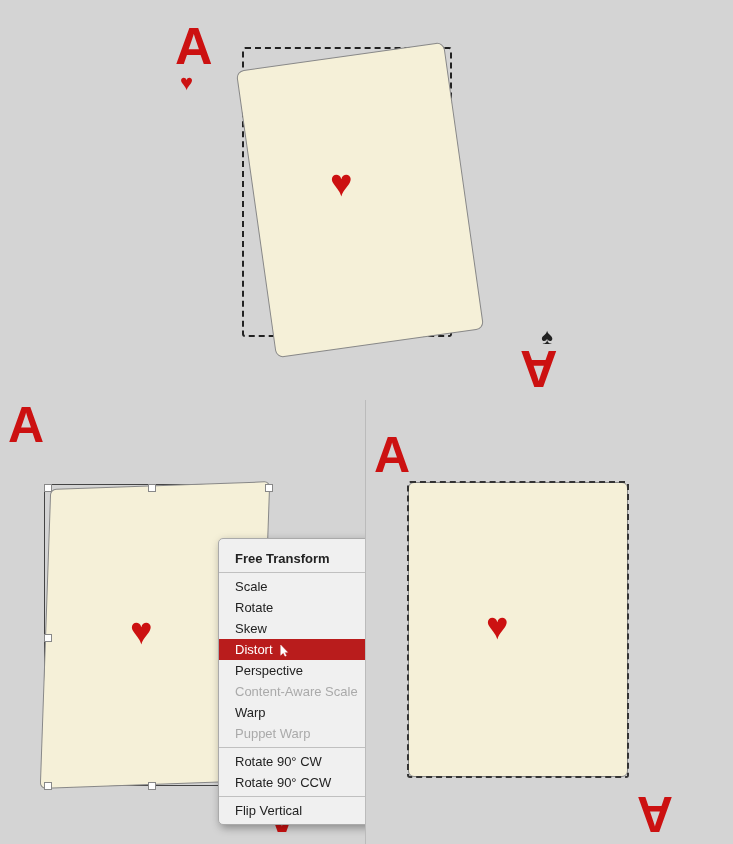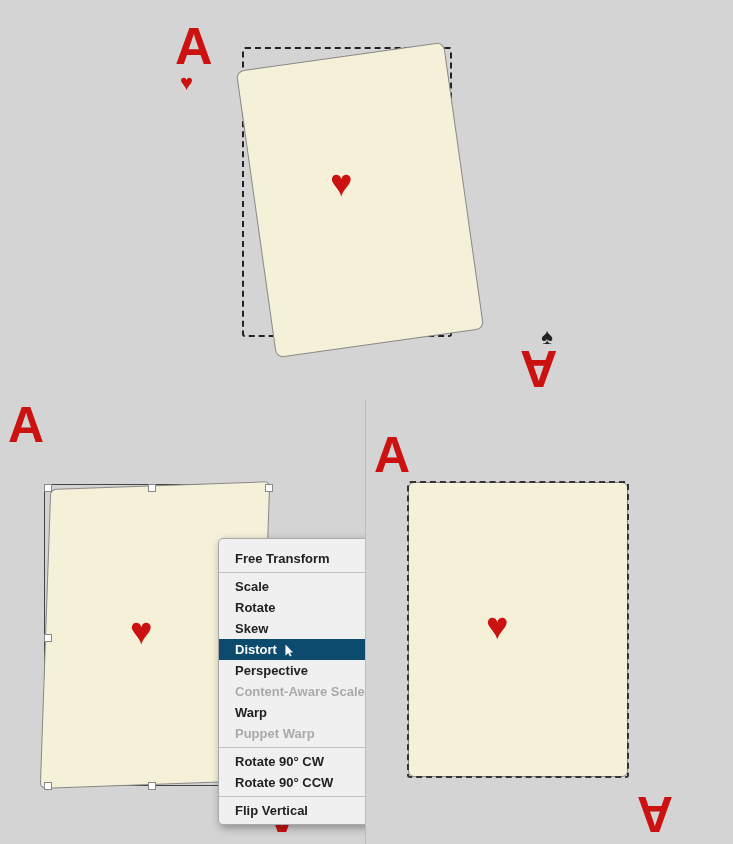--- a/index.html
+++ b/index.html
@@ -203,25 +203,24 @@
       z-index: 100;
       padding: 3px 0;
     }
 
     .menu-item {
       padding: 3px 16px;
       font-size: 13px;
       color: #222;
       cursor: default;
       white-space: nowrap;
-      font-weight: bold;
     }
 
     .menu-item.highlighted {
-      background: #0c4a6e;
+      background: #b91c1c;
       color: white;
     }
 
     .menu-item.disabled {
       color: #aaa;
     }
 
     .menu-item.bold-item {
       font-weight: 600;
       margin-top: 6px;

